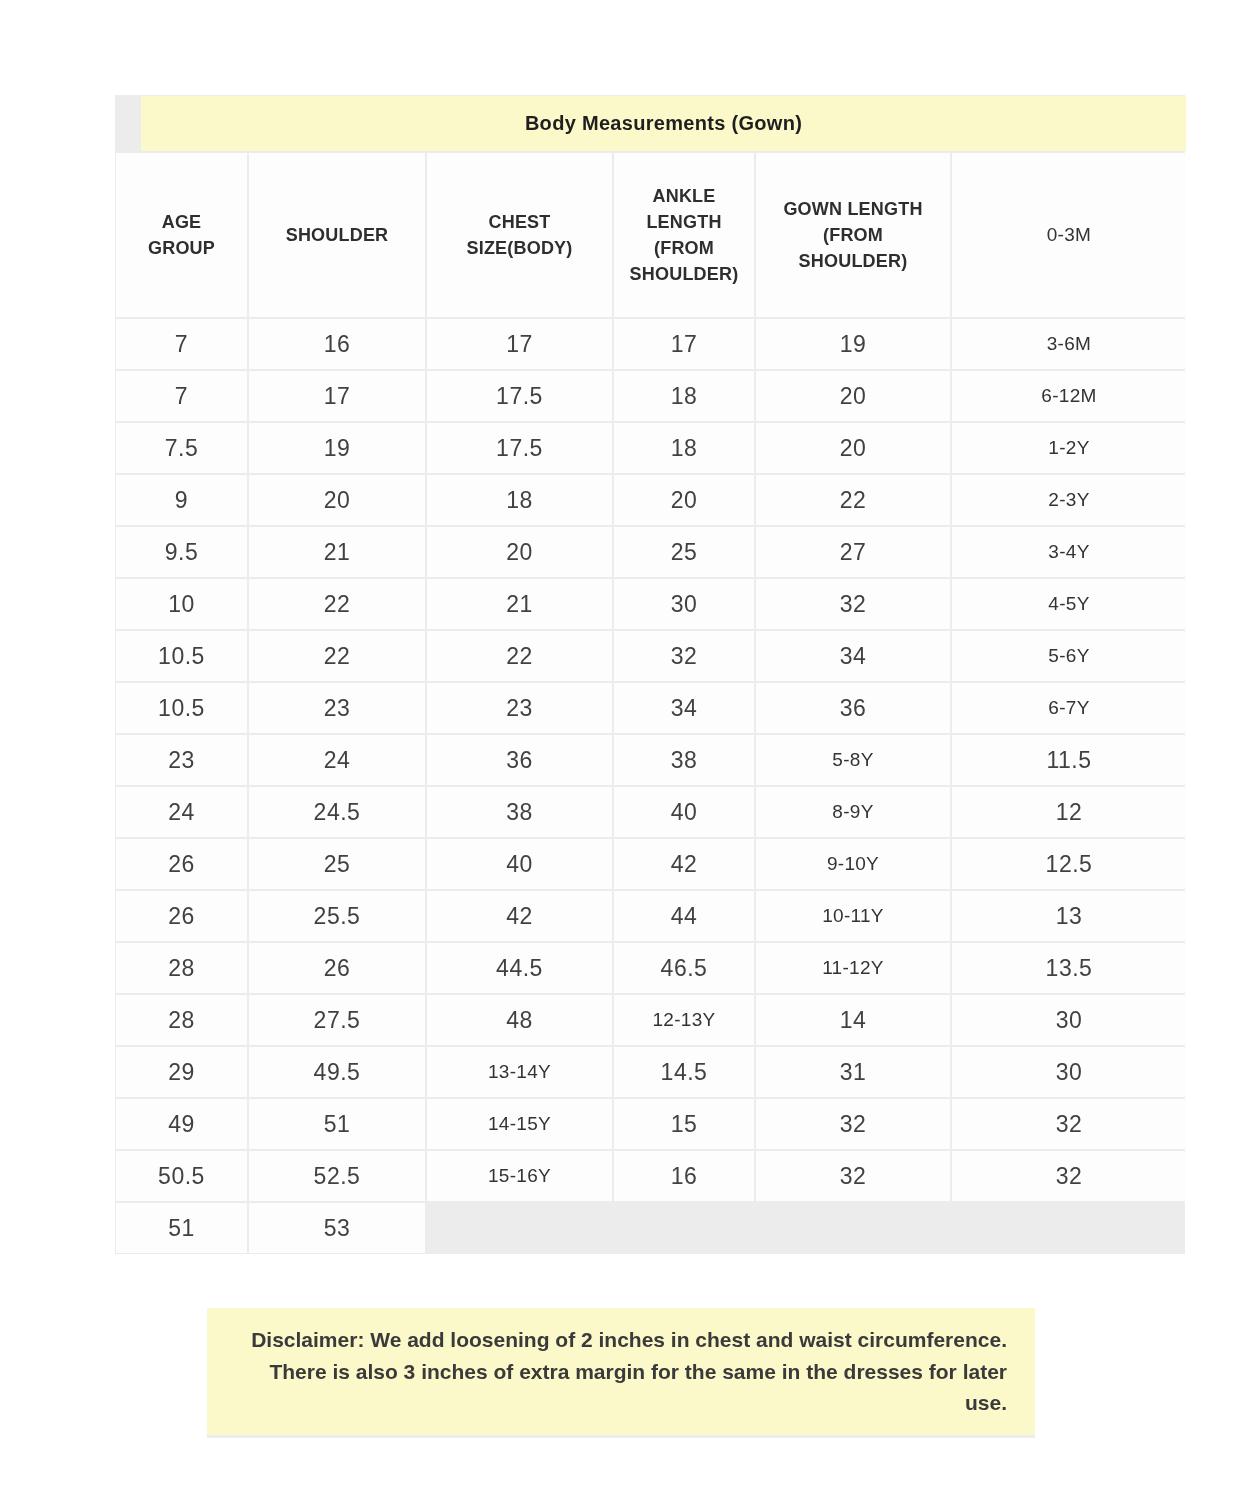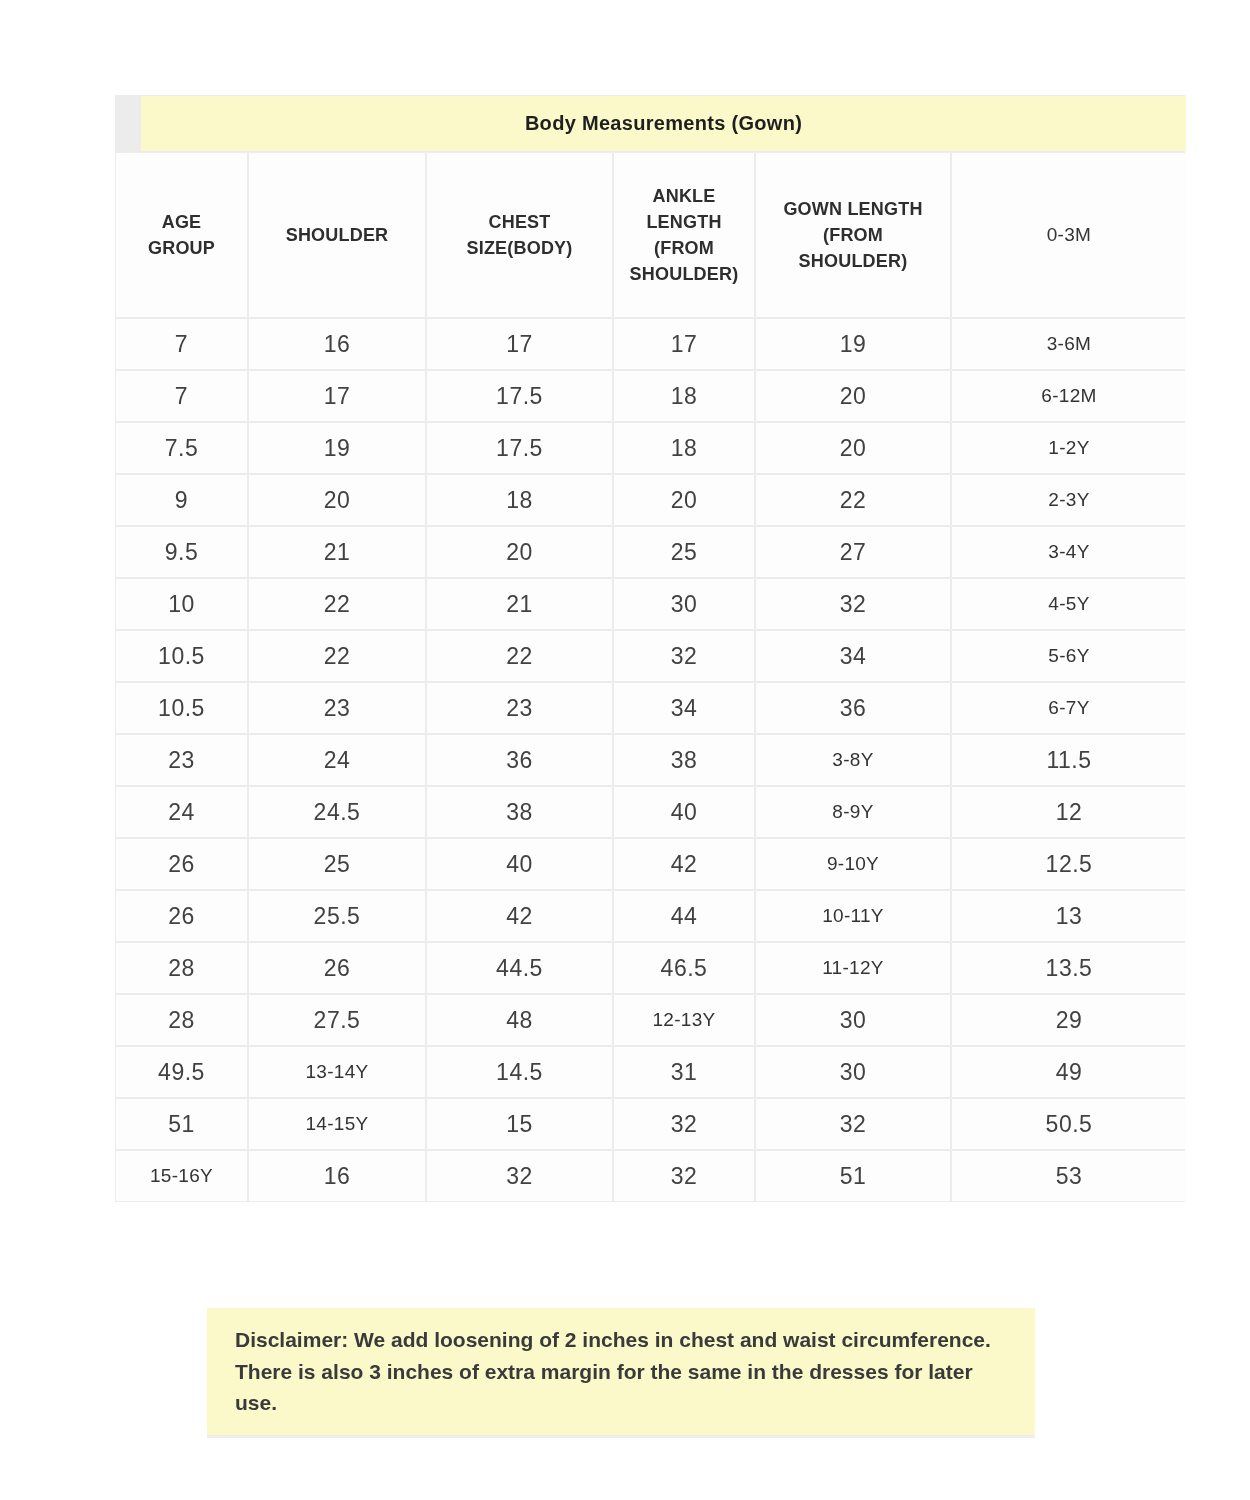--- a/index.html
+++ b/index.html
@@ -74,21 +74,21 @@
     padding: 16px 28px;
     display: flex;
     align-items: center;
     justify-content: center;
   }
   .disclaimer-text {
     font-weight: bold;
     font-size: 21px;
     line-height: 1.5;
     color: #3A3A3A;
-    text-align: left;
+    text-align: right;
   }
 </style>
 </head>
 <body>
 
 <div class="size-table">
   <div class="cell title-cell">Body Measurements (Gown)</div>
 
   <div class="cell head-cell">AGE
 GROUP</div>
@@ -148,21 +148,21 @@
     <div class="cell num-cell">10.5</div>
     <div class="cell num-cell">23</div>
     <div class="cell num-cell">23</div>
     <div class="cell num-cell">34</div>
     <div class="cell num-cell">36</div>
     <div class="cell age-cell">6-7Y</div>
     <div class="cell num-cell">23</div>
     <div class="cell num-cell">24</div>
     <div class="cell num-cell">36</div>
     <div class="cell num-cell">38</div>
-    <div class="cell age-cell">3-8Y</div>
+    <div class="cell age-cell">5-8Y</div>
     <div class="cell num-cell">11.5</div>
     <div class="cell num-cell">24</div>
     <div class="cell num-cell">24.5</div>
     <div class="cell num-cell">38</div>
     <div class="cell num-cell">40</div>
     <div class="cell age-cell">8-9Y</div>
     <div class="cell num-cell">12</div>
     <div class="cell num-cell">26</div>
     <div class="cell num-cell">25</div>
     <div class="cell num-cell">40</div>
@@ -178,34 +178,36 @@
     <div class="cell num-cell">28</div>
     <div class="cell num-cell">26</div>
     <div class="cell num-cell">44.5</div>
     <div class="cell num-cell">46.5</div>
     <div class="cell age-cell">11-12Y</div>
     <div class="cell num-cell">13.5</div>
     <div class="cell num-cell">28</div>
     <div class="cell num-cell">27.5</div>
     <div class="cell num-cell">48</div>
     <div class="cell age-cell">12-13Y</div>
+    <div class="cell num-cell">14</div>
     <div class="cell num-cell">30</div>
     <div class="cell num-cell">29</div>
     <div class="cell num-cell">49.5</div>
     <div class="cell age-cell">13-14Y</div>
     <div class="cell num-cell">14.5</div>
     <div class="cell num-cell">31</div>
     <div class="cell num-cell">30</div>
     <div class="cell num-cell">49</div>
     <div class="cell num-cell">51</div>
     <div class="cell age-cell">14-15Y</div>
     <div class="cell num-cell">15</div>
     <div class="cell num-cell">32</div>
     <div class="cell num-cell">32</div>
     <div class="cell num-cell">50.5</div>
+    <div class="cell num-cell">52.5</div>
     <div class="cell age-cell">15-16Y</div>
     <div class="cell num-cell">16</div>
     <div class="cell num-cell">32</div>
     <div class="cell num-cell">32</div>
     <div class="cell num-cell">51</div>
     <div class="cell num-cell">53</div>
   </div>
 
 <div class="disclaimer">
   <div class="disclaimer-text">Disclaimer: We add loosening of 2 inches in chest and waist circumference. There is also 3 inches of extra margin for the same in the dresses for later use.</div>

